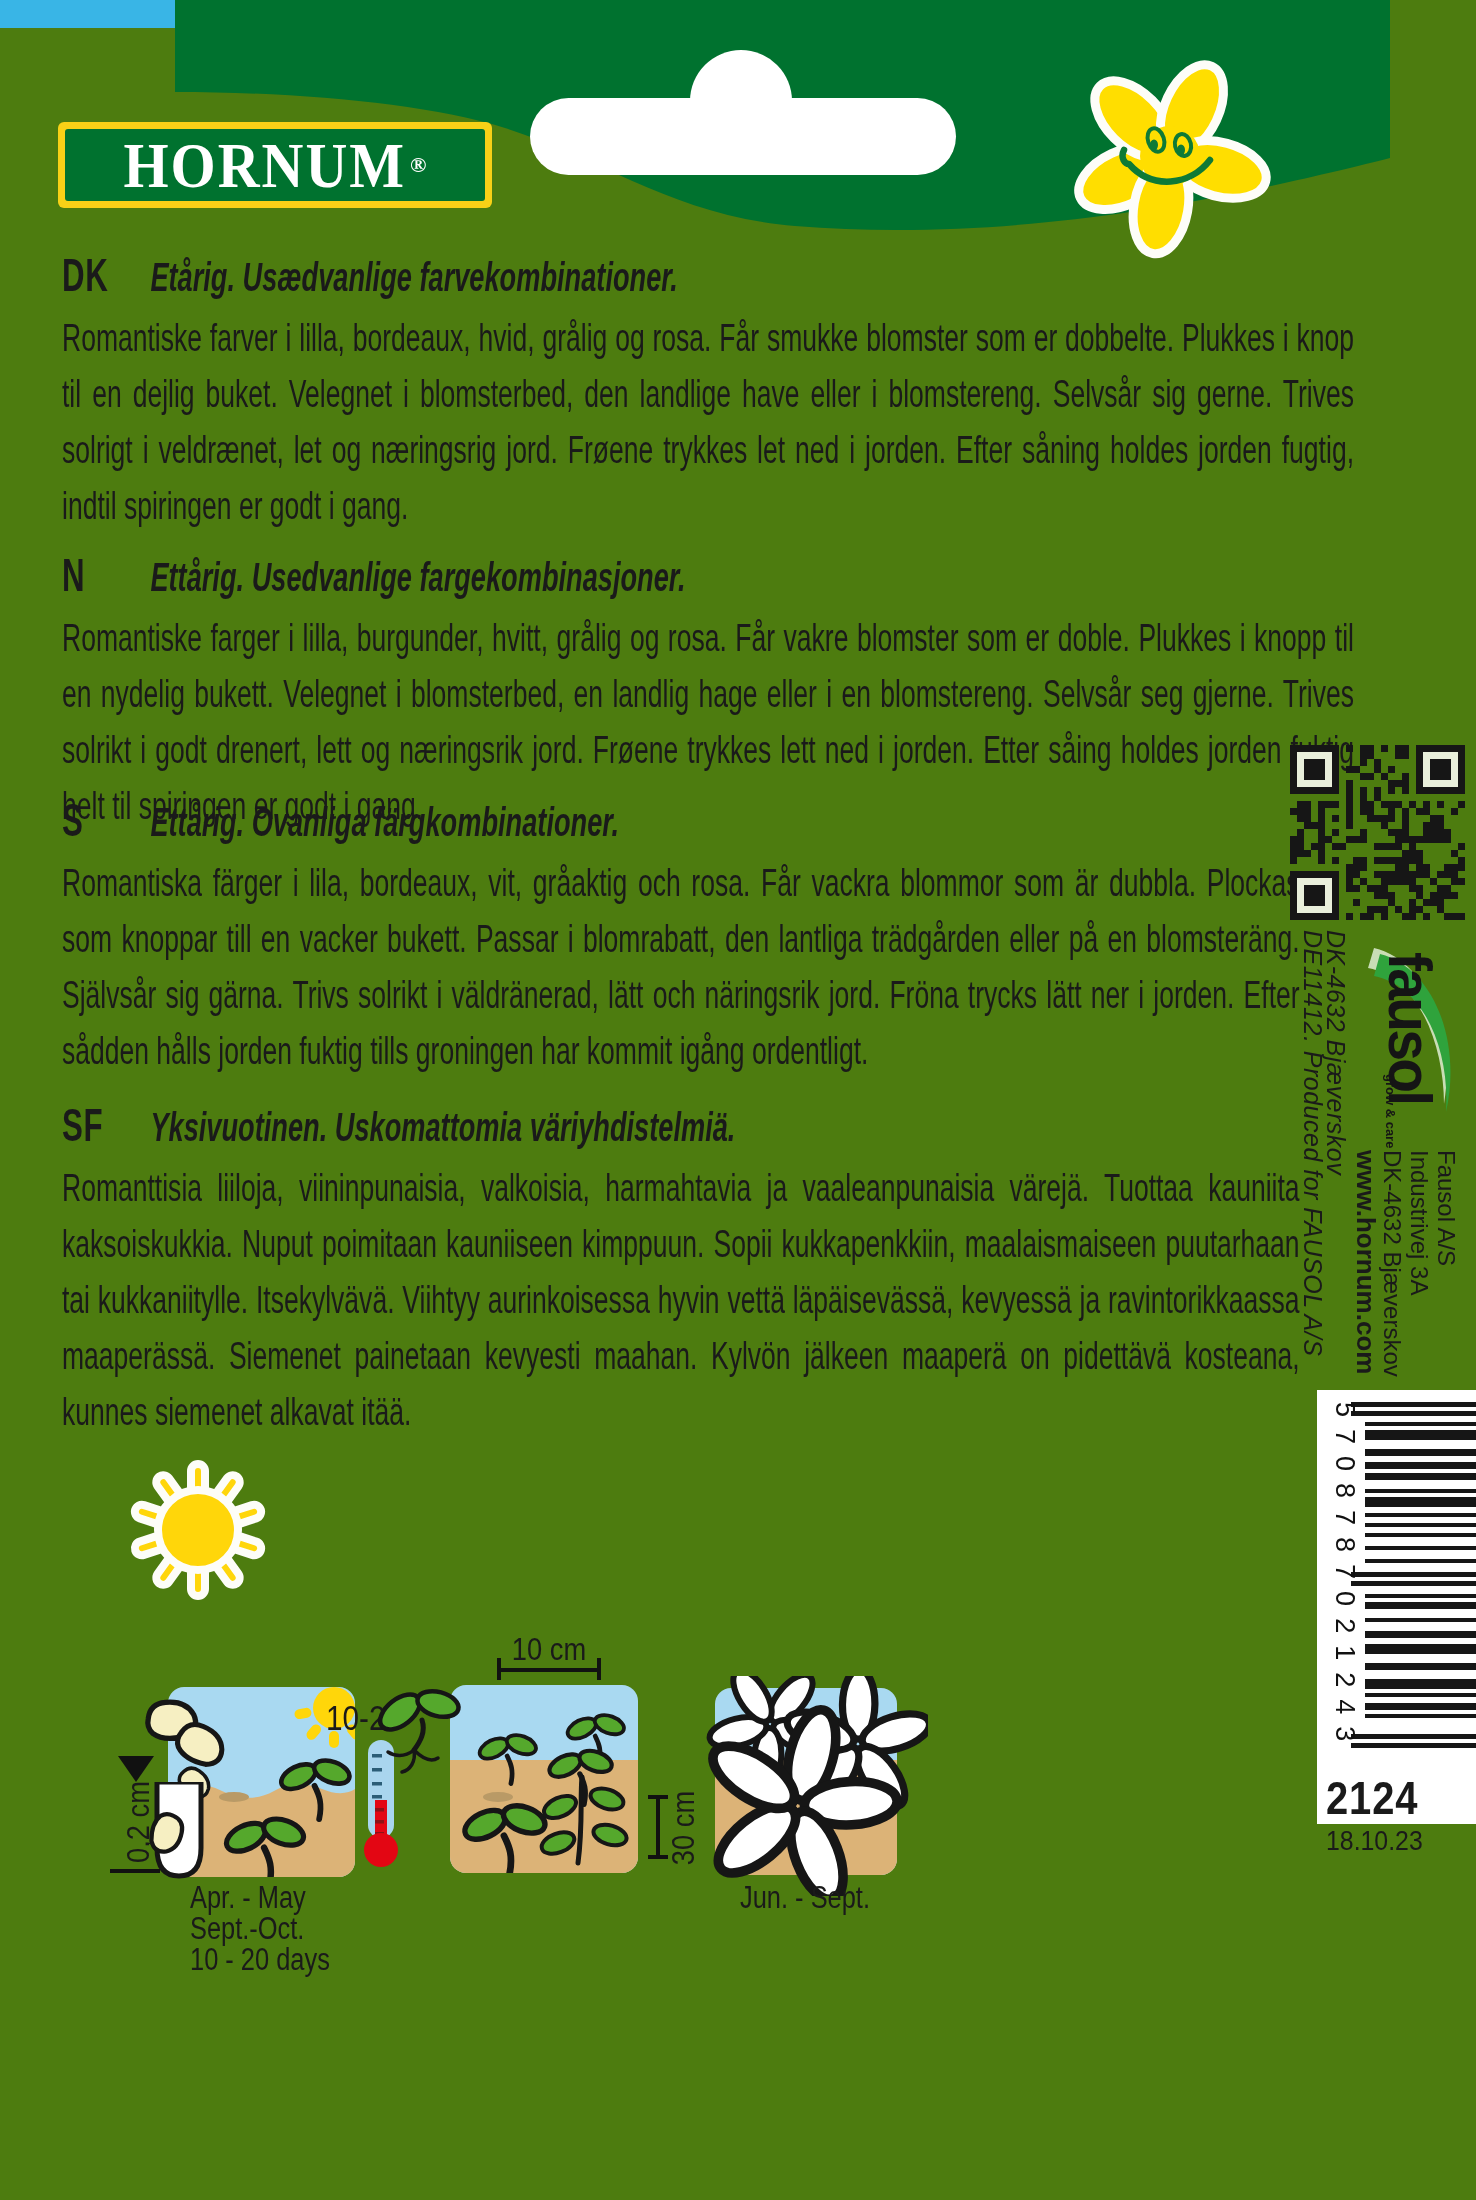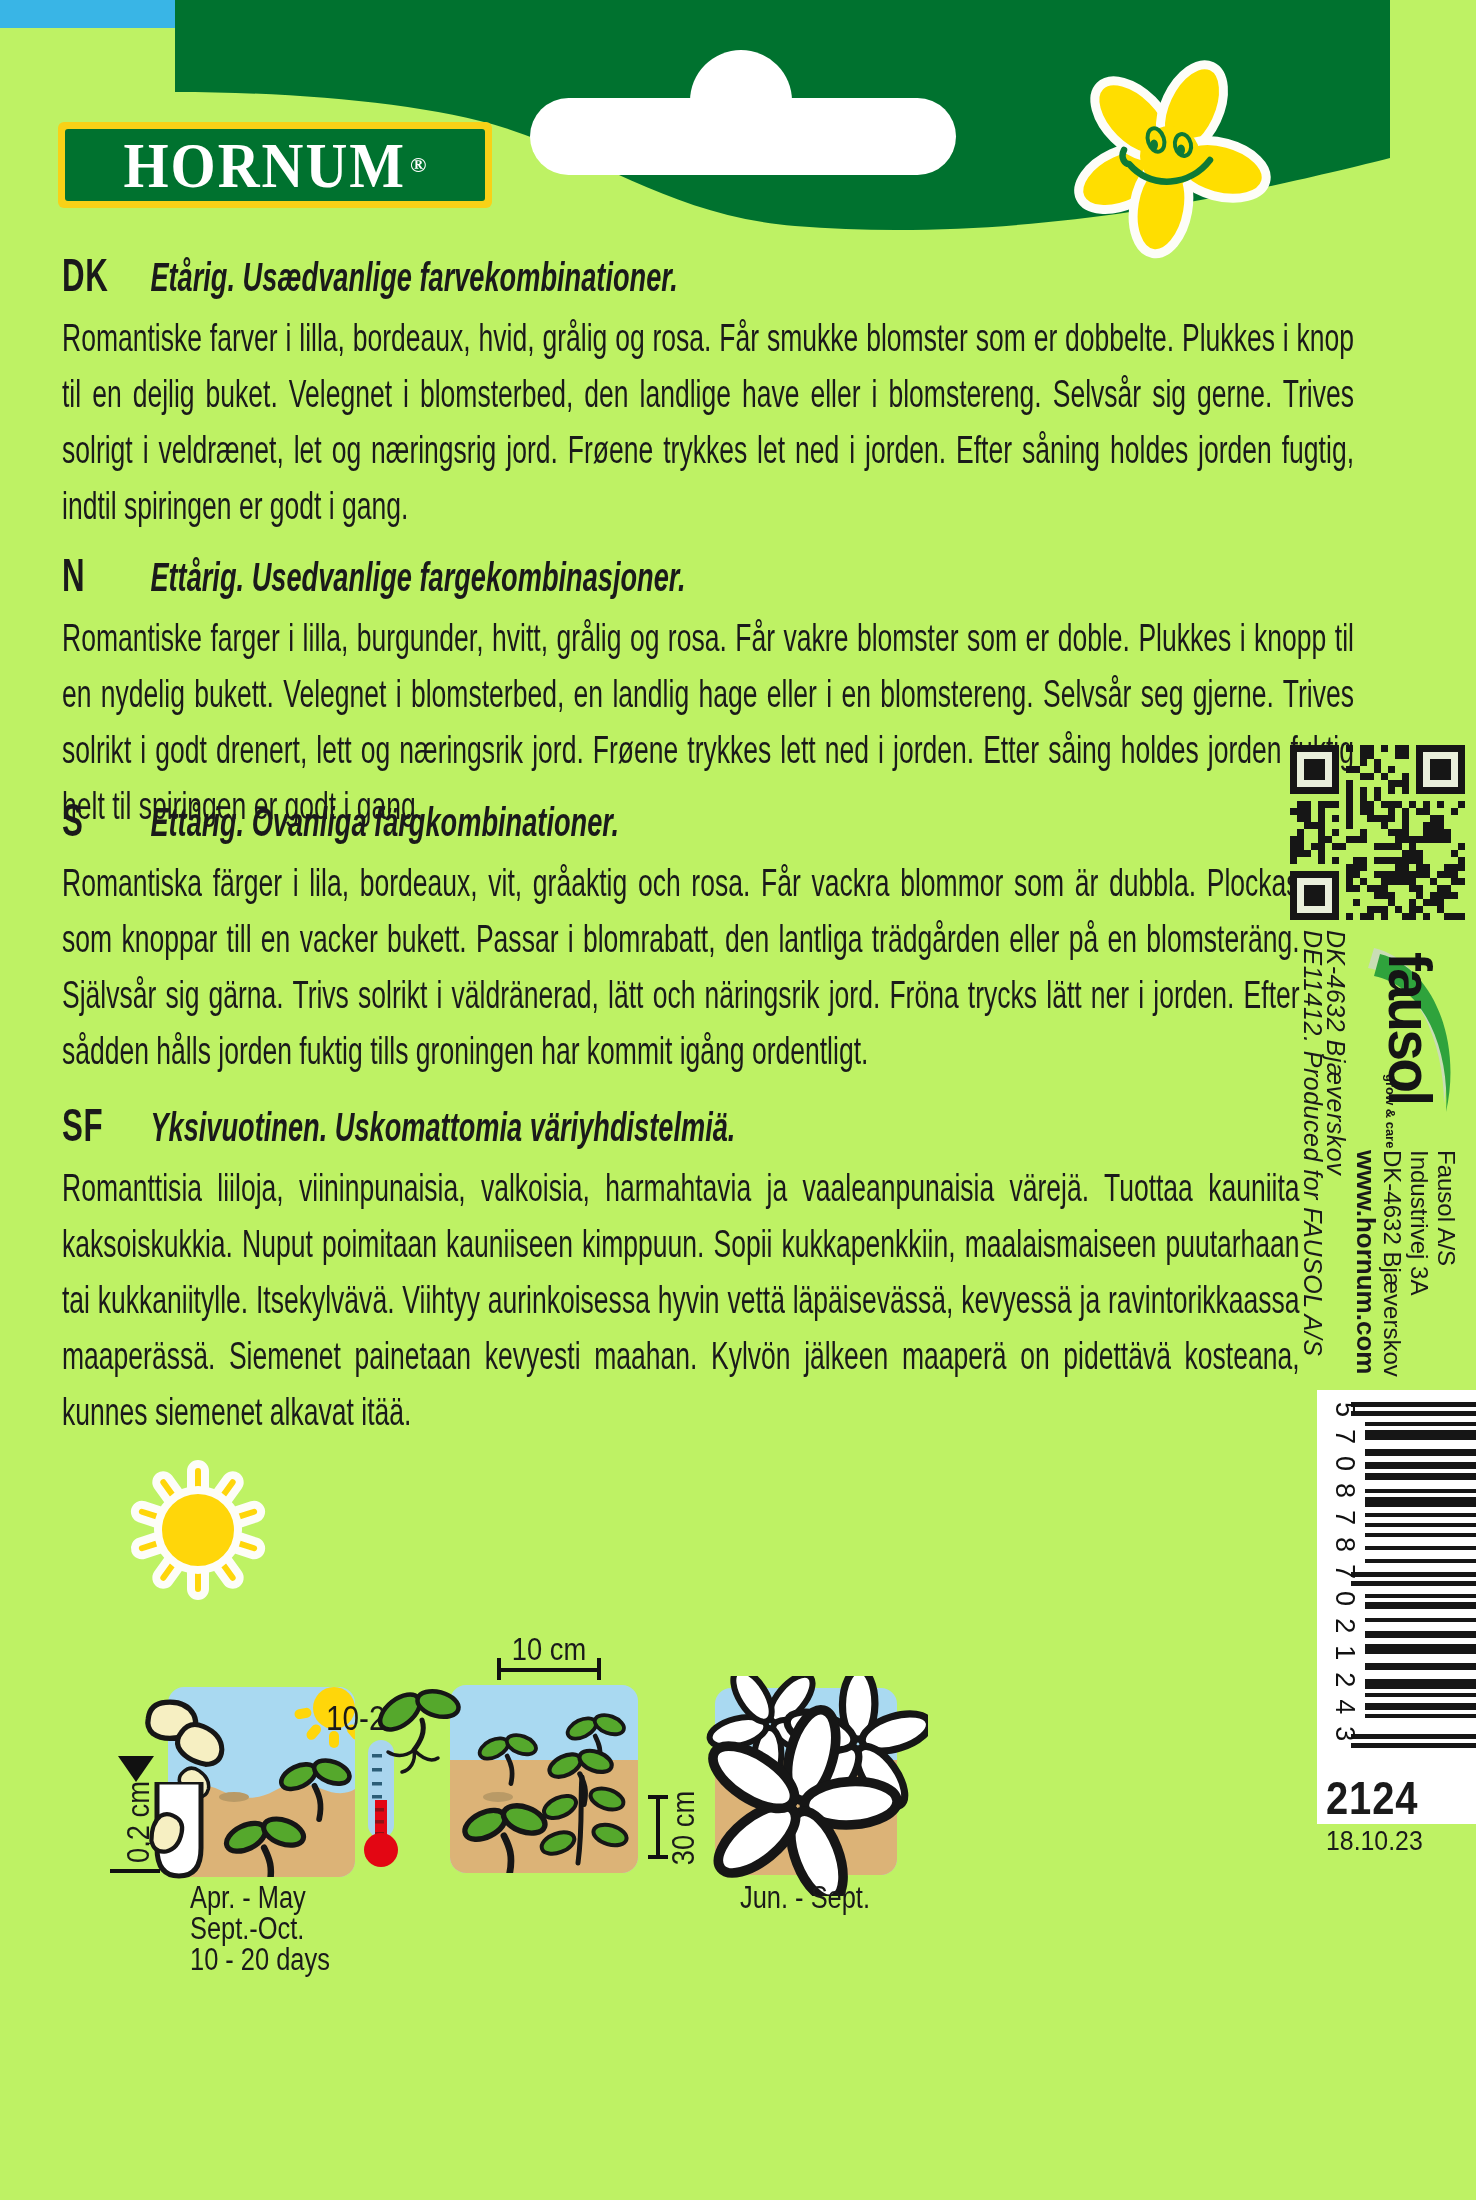--- a/index.html
+++ b/index.html
@@ -1,17 +1,17 @@
 <!DOCTYPE html>
 <html><head>
 <meta charset="utf-8">
 <style>
   html,body{margin:0;padding:0;}
   body{background:#cfcfcf;}
-  #page{position:relative;width:1476px;height:2200px;background:#bef264;overflow:hidden;
+  #page{position:relative;width:1476px;height:2200px;background:#4d7c0f;overflow:hidden;
         font-family:"Liberation Sans",sans-serif;color:#1a1a1a;}
   .abs{position:absolute;}
   
   .blue-strip{left:0;top:0;width:176px;height:28px;background:#39B5E6;}
   .hangtab-pill{left:530px;top:98px;width:426px;height:77px;background:#fff;border-radius:40px;}
   .hangtab-bump{left:690px;top:50px;width:102px;height:52px;background:#fff;border-radius:52px 52px 0 0;}
   .hornum-logo{left:58px;top:122px;width:434px;height:86px;background:#F8D117;border-radius:6px;padding:0;box-sizing:border-box;}
   .hornum-inner{position:absolute;left:7px;top:7px;right:7px;bottom:7px;background:#00722F;border-radius:3px;
       display:flex;align-items:center;justify-content:center;}
   .hornum-text{font-family:"Liberation Serif",serif;font-weight:700;font-size:58px;color:#fff;letter-spacing:2px;

